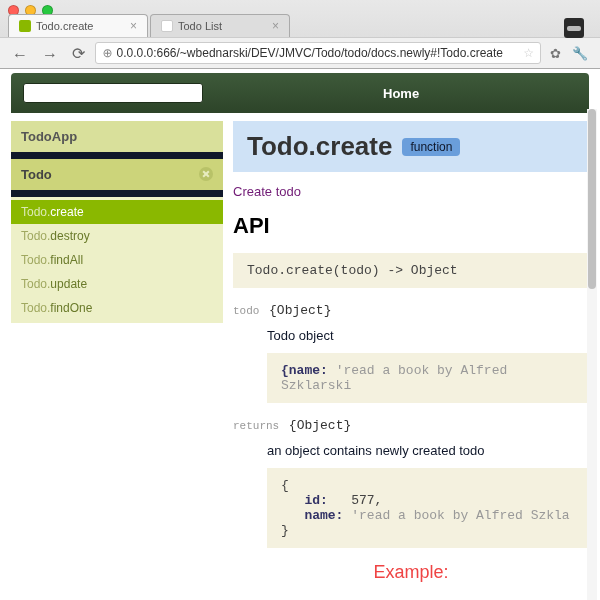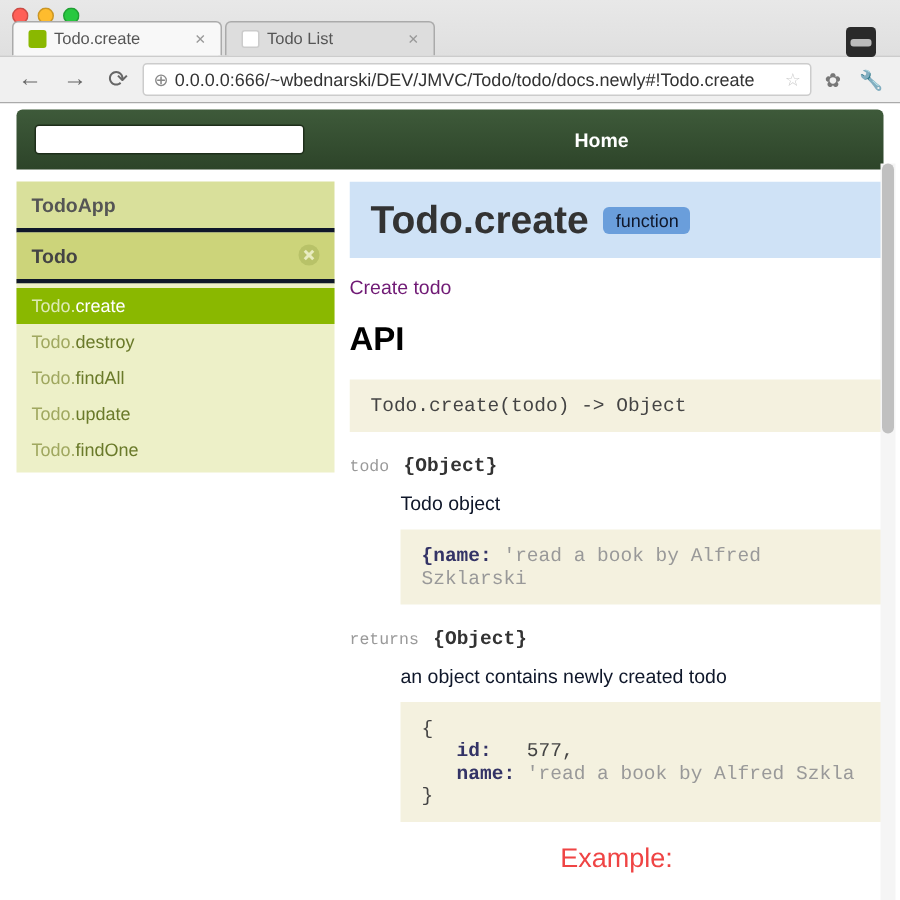--- a/index.html
+++ b/index.html
@@ -31,42 +31,42 @@
     
     .page { background: #fff; height: 558px; overflow: hidden; position: relative; }
     .page-inner { padding: 4px 11px; }
     .topbar { background: linear-gradient(#3e5a3a, #2d4429); border-radius: 4px 4px 0 0; padding: 10px 12px; display: flex; align-items: center; gap: 180px; }
     .search-box { background: #fff; border-radius: 3px; width: 180px; height: 20px; border: 1px solid #1e2e1a; }
     .home-link { color: #fff; font-weight: bold; font-size: 13px; }
     .content-row { display: flex; gap: 10px; margin-top: 8px; }
     
     
     .sidebar { width: 212px; flex-shrink: 0; }
-    .side-head { background: #d9e09b; padding: 8px 10px; font-weight: bold; color: #555; border-bottom: 3px solid #0f172a; display: flex; justify-content: space-between; }
+    .side-head { background: #d9e09b; padding: 8px 10px; font-weight: bold; color: #555; border-bottom: 7px solid #0f172a; display: flex; justify-content: space-between; }
     .side-head.active { background: #ccd47a; color: #444; }
     .close-circ { width: 14px; height: 14px; background: #b8c268; border-radius: 50%; position: relative; }
     .close-circ::before, .close-circ::after { content:''; position:absolute; top:6px; left:3px; width:8px; height:2px; background:#e8ecc0; transform:rotate(45deg); }
     .close-circ::after { transform:rotate(-45deg); }
     .side-list { background: #edf0c8; padding: 3px 0; }
     .side-item { padding: 5px 10px; font-size: 12px; color: #6a7a2a; cursor: pointer; }
     .side-item.selected { background: #8ab800; color: #fff; }
     .side-item .dim { color: rgba(255,255,255,0.7); }
     .side-item:not(.selected) .pfx { color: #a0a860; }
     
     
     .main { flex: 1; overflow: hidden; }
     .title-bar { background: #cfe2f6; padding: 10px 14px; display: flex; align-items: center; gap: 10px; margin-bottom: 12px; }
     .title-text { font-size: 26px; font-weight: bold; color: #333; }
     .badge { background: #6a9edb; color: #0f172a; font-size: 12px; padding: 2px 8px; border-radius: 4px; }
     .desc { color: #701a75; margin-bottom: 14px; }
     .api-h { font-size: 22px; font-weight: bold; margin-bottom: 14px; }
     .code-block { background: #f4f1df; padding: 10px 14px; font-family: 'Courier New', monospace; font-size: 13px; color: #444; margin-bottom: 14px; }
     .param-row { margin-bottom: 8px; }
     .param-label { font-family: 'Courier New', monospace; color: #999; font-size: 11px; margin-right: 6px; }
-    .param-type { font-family: 'Courier New', monospace; font-size: 13px; color: #333; font-weight: bold; }
+    .param-type { font-family: 'Courier New', monospace; font-size: 13px; color: #333; }
     .param-desc { margin: 10px 0 10px 34px; color: #0f172a; font-size: 13px; }
     .code-block.indent { margin-left: 34px; width: calc(100% - 34px); }
     .code-block .key { color: #336; font-weight: bold; }
     .code-block .str { color: #999; }
     .example-h { color: #ef4444; font-size: 18px; font-weight: normal; margin-top: 6px; text-align: center; }
     .scrollbar-v { position: absolute; right: 3px; top: 40px; bottom: 6px; width: 10px; background: #f5f5f5; }
     .sb-thumb { position: absolute; top: 0; left:1px; width: 8px; height: 180px; background: #c0c0c0; border-radius: 4px; }
   </style>
 </head>
 <body>

